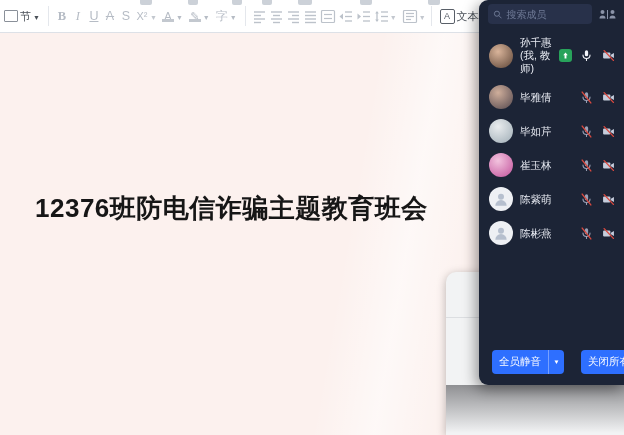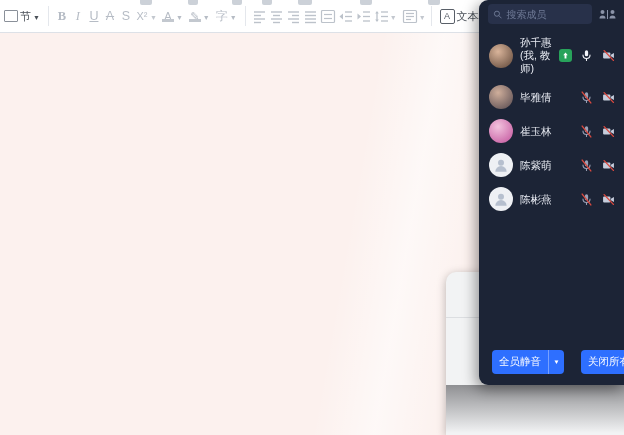--- a/index.html
+++ b/index.html
@@ -239,20 +239,21 @@
     <span class="cutoff" style="left:140px;width:12px;"></span>
     <span class="cutoff" style="left:188px;width:10px;"></span>
     <span class="cutoff" style="left:232px;width:10px;"></span>
     <span class="cutoff" style="left:262px;width:10px;"></span>
     <span class="cutoff" style="left:298px;width:14px;"></span>
     <span class="cutoff" style="left:360px;width:12px;"></span>
     <span class="cutoff" style="left:428px;width:12px;"></span>
   </div>
 
   <div class="slide">
+    <div class="slide-title">12376班防电信诈骗主题教育班会</div>
   </div>
 
   <div class="float-win">
     <div class="divider"></div>
     <div class="cast"></div>
   </div>
 
   <div class="panel">
     <div class="panel-top">
       <div class="search-box">
@@ -322,20 +323,44 @@
       <span class="cam-icon">
         <svg class="ico" width="15" height="13" viewBox="0 0 24 24">
           <rect x="2" y="6.5" width="13.5" height="11" rx="2" class="fillc"></rect>
           <path d="M16.5 10.5 L22 7.2 v9.6 l-5.5-3.3 z" class="fillc"></path>
           <line x1="4" y1="3" x2="21" y2="21" class="slash"></line>
         </svg>
       </span>
     </span>
   </div>
 
+  <div class="m-row">
+    <span class="avatar" style="background: radial-gradient(circle at 38% 32%, rgb(233, 236, 238), rgb(159, 173, 182));">
+      
+    </span>
+    <span class="m-name">毕如芹</span>
+    <span class="m-icons">
+
+      <span class="mic-icon">
+        <svg class="ico" width="13" height="13" viewBox="0 0 24 24">
+          <rect x="9" y="2.5" width="6" height="11" rx="3" class="fillc"></rect>
+          <path d="M5.5 11a6.5 6.5 0 0 0 13 0" class="strokec"></path>
+          <line x1="12" y1="17.5" x2="12" y2="21" class="strokec"></line>
+          <line x1="4" y1="2" x2="20" y2="22" class="slash"></line>
+        </svg>
+      </span>
+      <span class="cam-icon">
+        <svg class="ico" width="15" height="13" viewBox="0 0 24 24">
+          <rect x="2" y="6.5" width="13.5" height="11" rx="2" class="fillc"></rect>
+          <path d="M16.5 10.5 L22 7.2 v9.6 l-5.5-3.3 z" class="fillc"></path>
+          <line x1="4" y1="3" x2="21" y2="21" class="slash"></line>
+        </svg>
+      </span>
+    </span>
+  </div>
 
   <div class="m-row">
     <span class="avatar" style="background: radial-gradient(circle at 38% 32%, rgb(242, 195, 222), rgb(194, 81, 155));">
       
     </span>
     <span class="m-name">崔玉林</span>
     <span class="m-icons">
 
       <span class="mic-icon">
         <svg class="ico" width="13" height="13" viewBox="0 0 24 24">

